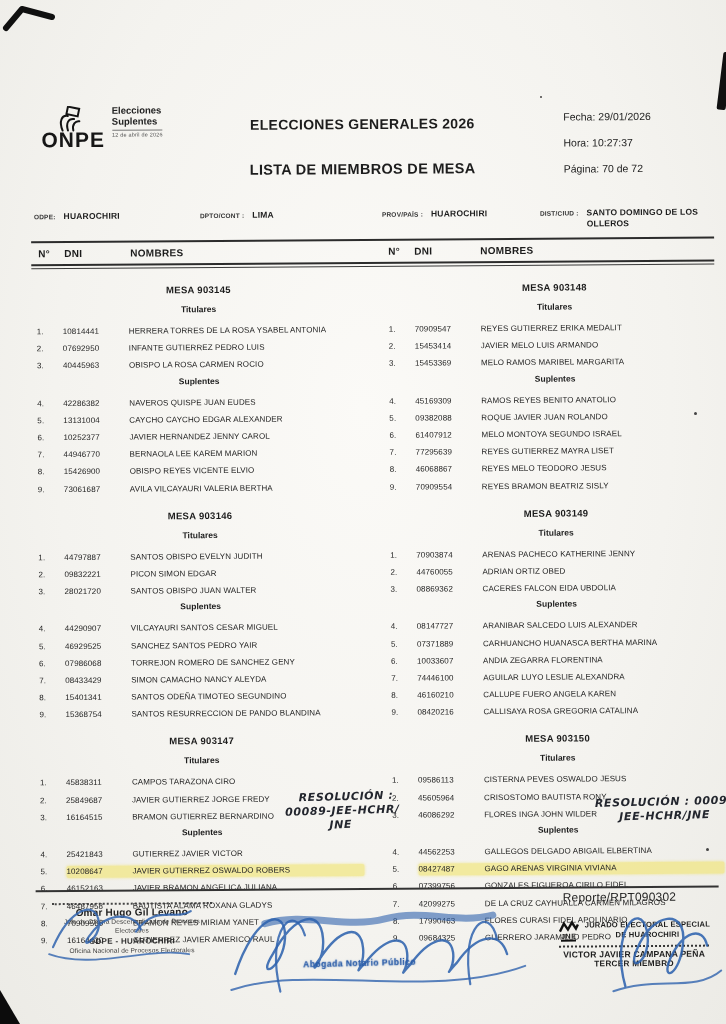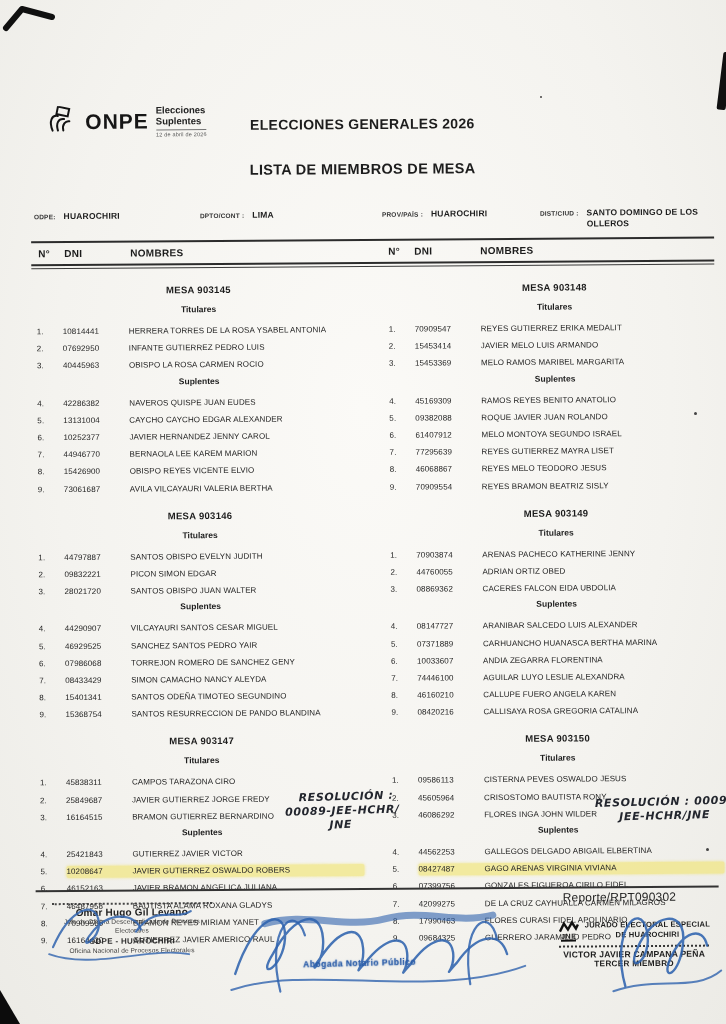--- a/index.html
+++ b/index.html
@@ -14,21 +14,21 @@
     background:
       radial-gradient(ellipse at 50% 40%, #fbfaf7 0%, #f4f3ef 60%, #ecebe6 100%);
     color:#262626;
   }
   .sheet{position:absolute;inset:0;transform:rotate(-0.4deg);}
   
   .logo{position:absolute;left:44px;top:104px;display:flex;gap:7px;align-items:flex-start;}
   .logo .onpe-word{font-weight:bold;font-size:21px;letter-spacing:1px;color:#161616;line-height:1;margin-top:-3px;}
   .logo .lg-right{font-weight:bold;font-size:9.5px;line-height:1.15;color:#222;}
   .logo .lg-sub{font-weight:normal;font-size:5.5px;color:#555;border-top:1px solid #777;margin-top:2px;padding-top:1px;letter-spacing:.2px;}
-  .hand-col{display:flex;flex-direction:row;align-items:flex-end;}
+  .hand-col{display:flex;flex-direction:column;align-items:center;}
   .title-block{position:absolute;left:180px;top:116px;width:370px;text-align:center;}
   .title1{font-weight:bold;font-size:14px;letter-spacing:.3px;color:#1d1d1d;}
   .title2{font-weight:bold;font-size:14.5px;letter-spacing:.3px;color:#1d1d1d;margin-top:29px;}
   .meta{position:absolute;left:566px;top:112px;font-size:10.5px;color:#222;}
   .meta .mrow{margin-bottom:14px;white-space:nowrap;}
   
   .infobar{position:absolute;left:36px;top:209px;width:676px;display:flex;}
   .ibox{display:flex;align-items:flex-start;}
   .ilabel{font-size:6.5px;font-weight:bold;color:#333;margin-right:8px;margin-top:2px;letter-spacing:.2px;}
   .ivalue{font-size:8.5px;font-weight:bold;color:#1e1e1e;letter-spacing:.2px;}
@@ -118,20 +118,25 @@
         <div>Suplentes</div>
         <div class="lg-sub">12 de abril de 2026</div>
       </div>
     </div>
 
     <div class="title-block">
       <div class="title1">ELECCIONES GENERALES 2026</div>
       <div class="title2">LISTA DE MIEMBROS DE MESA</div>
     </div>
 
+    <div class="meta">
+      <div class="mrow"><span>Fecha:</span> <span>29/01/2026</span></div>
+      <div class="mrow"><span>Hora:</span> <span>10:27:37</span></div>
+      <div class="mrow"><span>Página:</span> <span>70 de 72</span></div>
+    </div>
 
     <div class="infobar">
       <div class="ibox ib1">
           <span class="ilabel">ODPE:</span>
           <span class="ivalue">HUAROCHIRI</span>
         </div>
       <div class="ibox ib2">
           <span class="ilabel">DPTO/CONT :</span>
           <span class="ivalue">LIMA</span>
         </div>

